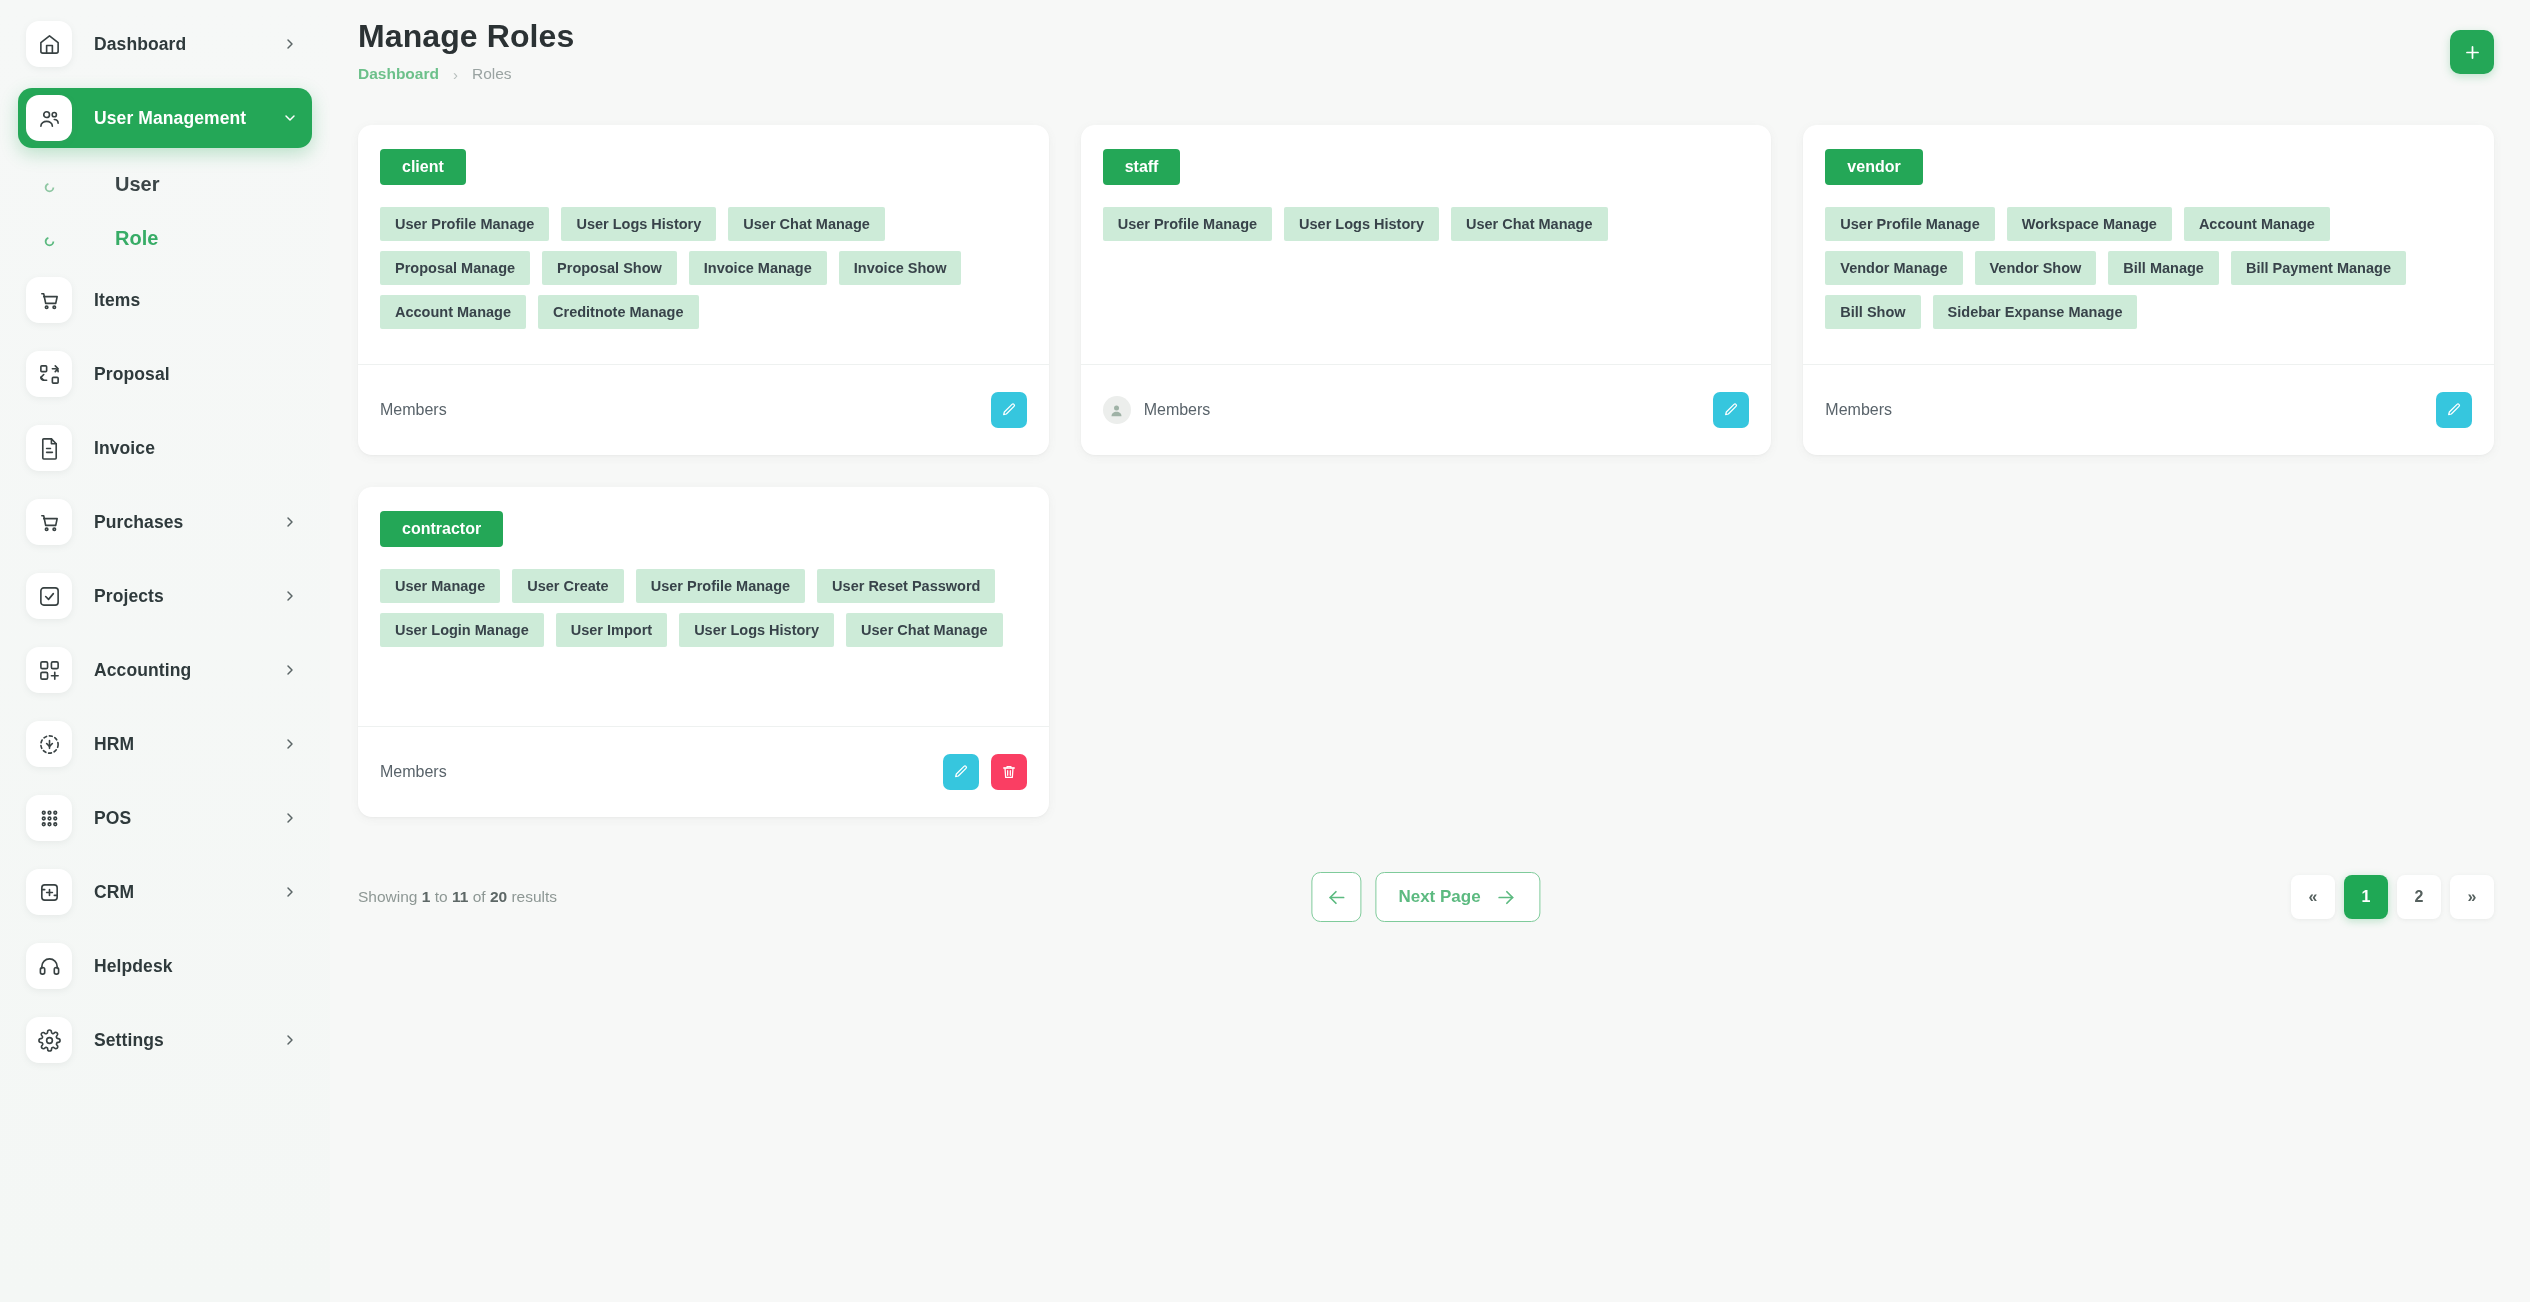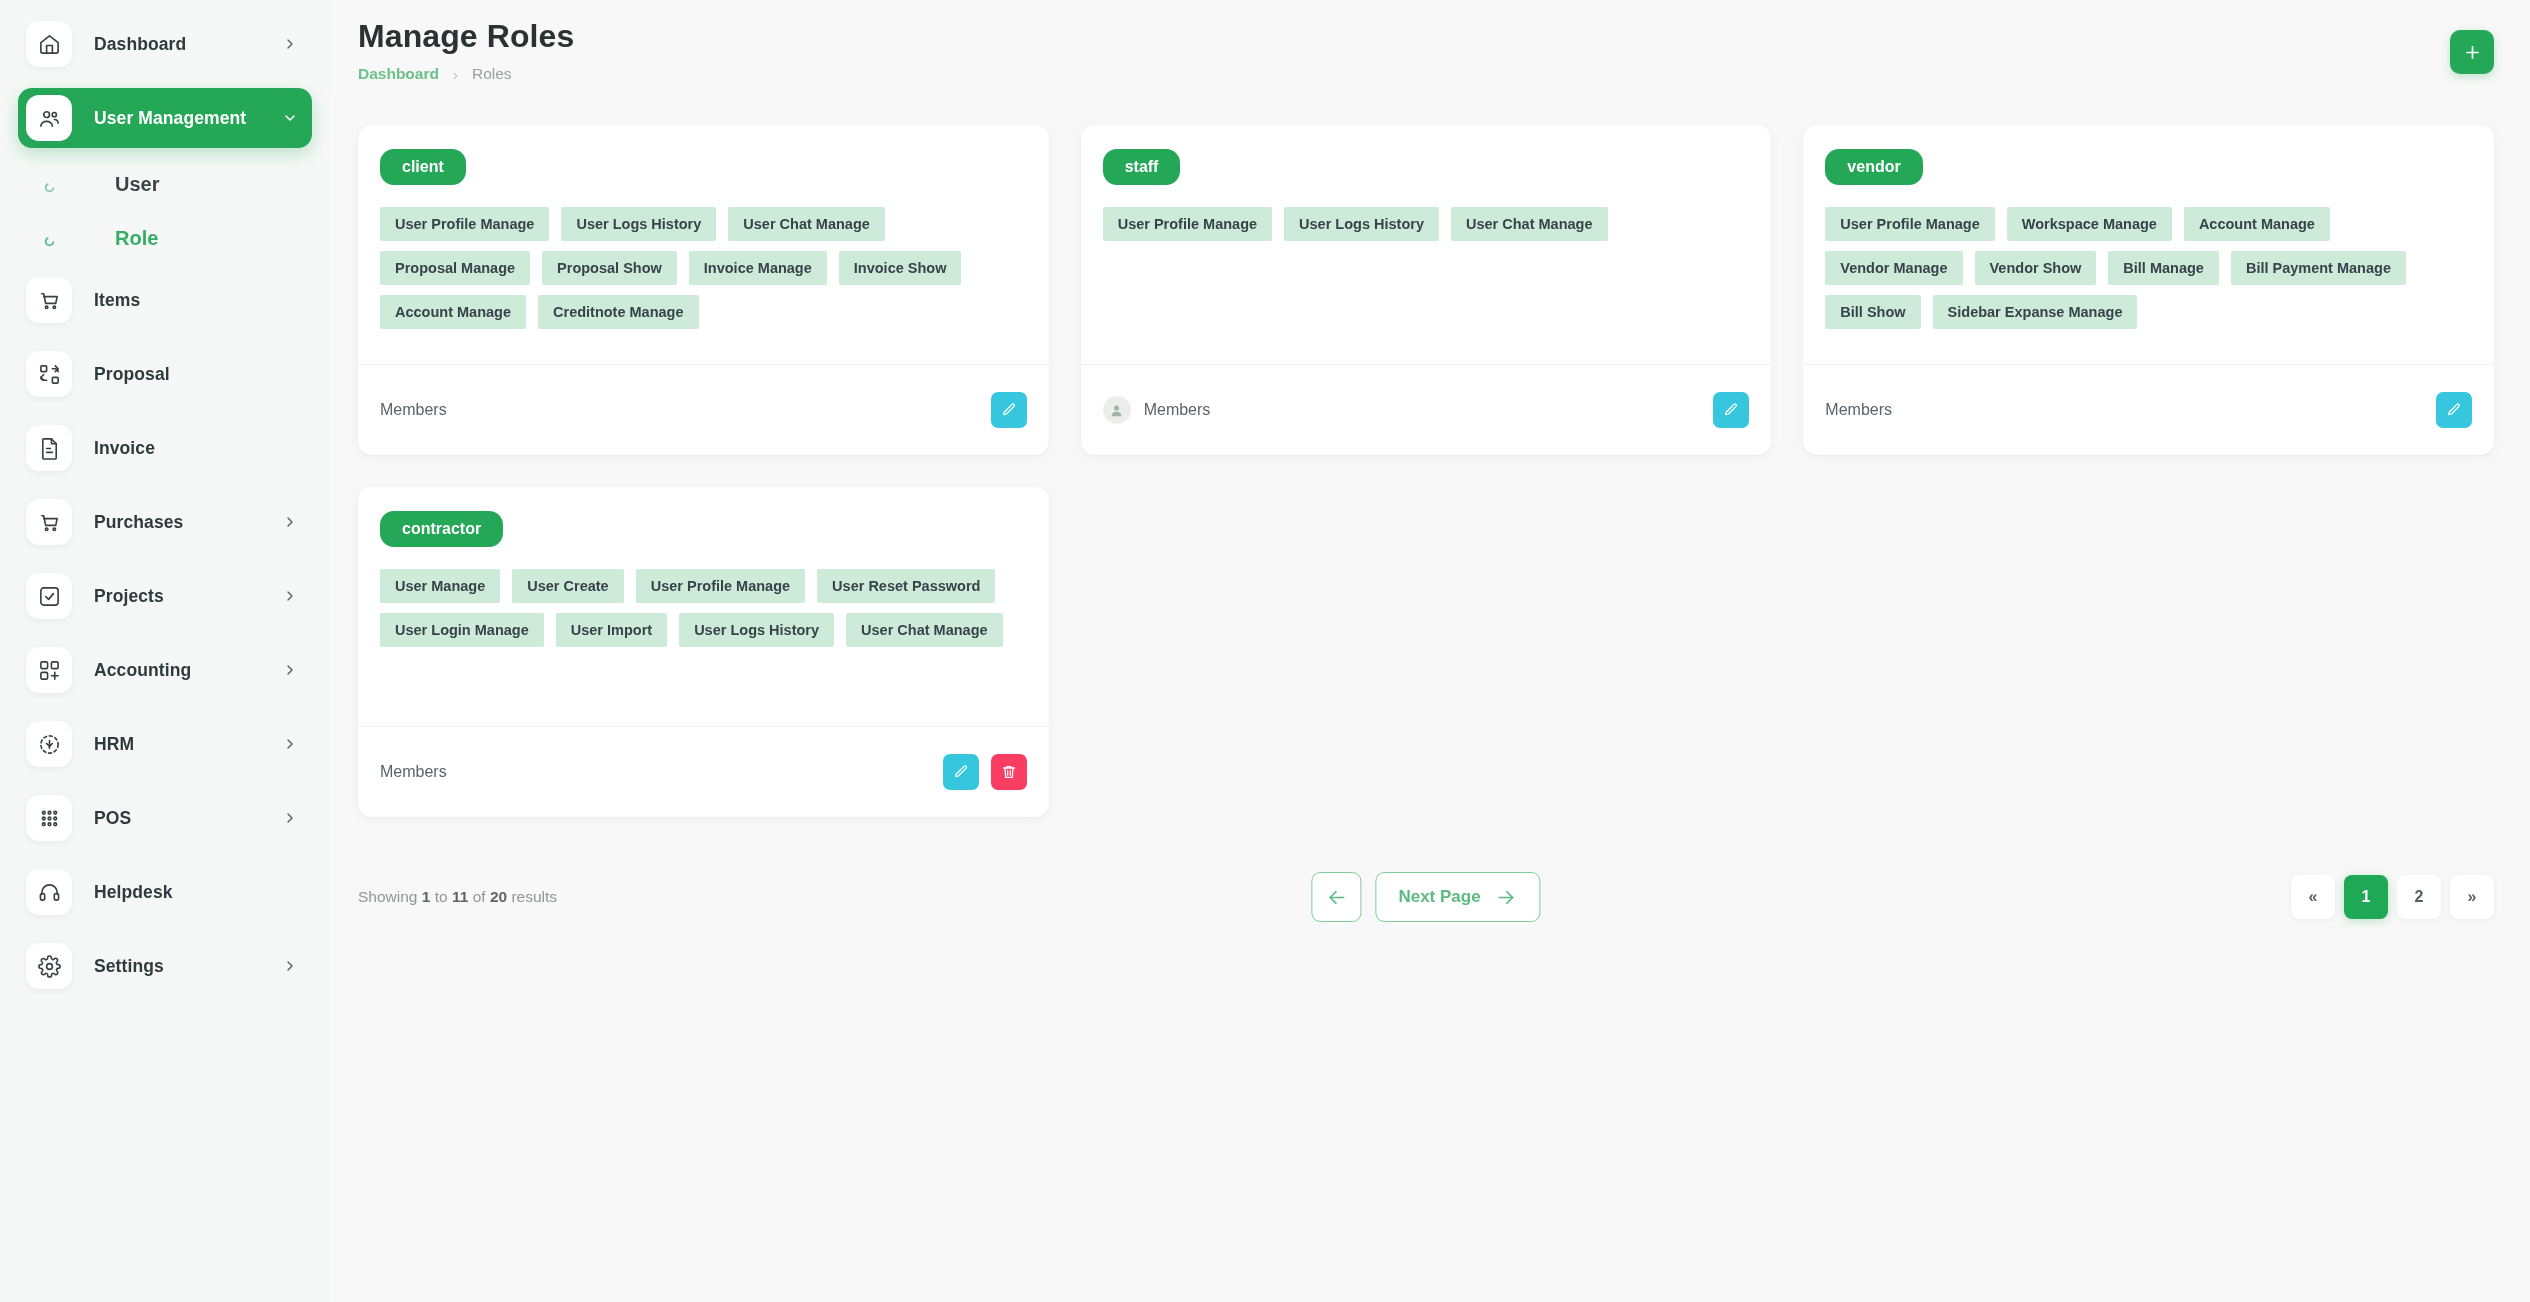--- a/index.html
+++ b/index.html
@@ -92,21 +92,21 @@
     border-radius: 14px;
     box-shadow: 0 2px 10px rgba(110,120,118,.07), 0 1px 2px rgba(110,120,118,.05);
     display: flex; flex-direction: column;
     min-height: 330px;
   }
   .card-body { padding: 24px 22px 22px 22px; flex: 1 1 auto; }
   .role-badge {
     display: inline-block;
     background: #24a757; color: #ffffff;
     font-size: 16px; font-weight: 600;
-    padding: 9px 22px; border-radius: 14px;
+    padding: 9px 22px; border-radius: 4px;
     margin-bottom: 22px;
     cursor: pointer;
   }
   .perm-wrap { display: flex; flex-wrap: wrap; gap: 10px 12px; }
   .perm {
     background: #cdebd8; color: #38434a;
     font-size: 14.5px; font-weight: 600;
     padding: 9px 15px; border-radius: 2px;
     white-space: nowrap;
     cursor: default;
@@ -313,20 +313,35 @@
               <circle cx="18" cy="6" r="1.4"></circle>
               <circle cx="6" cy="12" r="1.4"></circle>
               <circle cx="12" cy="12" r="1.4"></circle>
               <circle cx="18" cy="12" r="1.4"></circle>
               <circle cx="6" cy="18" r="1.4"></circle>
               <circle cx="12" cy="18" r="1.4"></circle>
               <circle cx="18" cy="18" r="1.4"></circle>
             </svg>
           </span>
           <span class="nav-label">POS</span>
+          <svg class="chev" viewBox="0 0 24 24">
+            <polyline points="9,6 15,12 9,18"></polyline>
+          </svg>
+        </div>
+        <div class="nav-item">
+          <span class="nav-icon">
+            <svg viewBox="0 0 24 24">
+              <rect x="4" y="4" width="16" height="16" rx="3"></rect>
+              <path d="M9 12h6"></path>
+              <path d="M12 9v6"></path>
+              <path d="M4 9h3"></path>
+              <path d="M17 15h3"></path>
+            </svg>
+          </span>
+          <span class="nav-label">CRM</span>
           <svg class="chev" viewBox="0 0 24 24">
             <polyline points="9,6 15,12 9,18"></polyline>
           </svg>
         </div>
         <div class="nav-item">
           <span class="nav-icon">
             <svg viewBox="0 0 24 24">
               <path d="M4 14v-2a8 8 0 0 1 16 0v2"></path>
               <rect x="2.5" y="13" width="4.5" height="7" rx="2"></rect>
               <rect x="17" y="13" width="4.5" height="7" rx="2"></rect>

